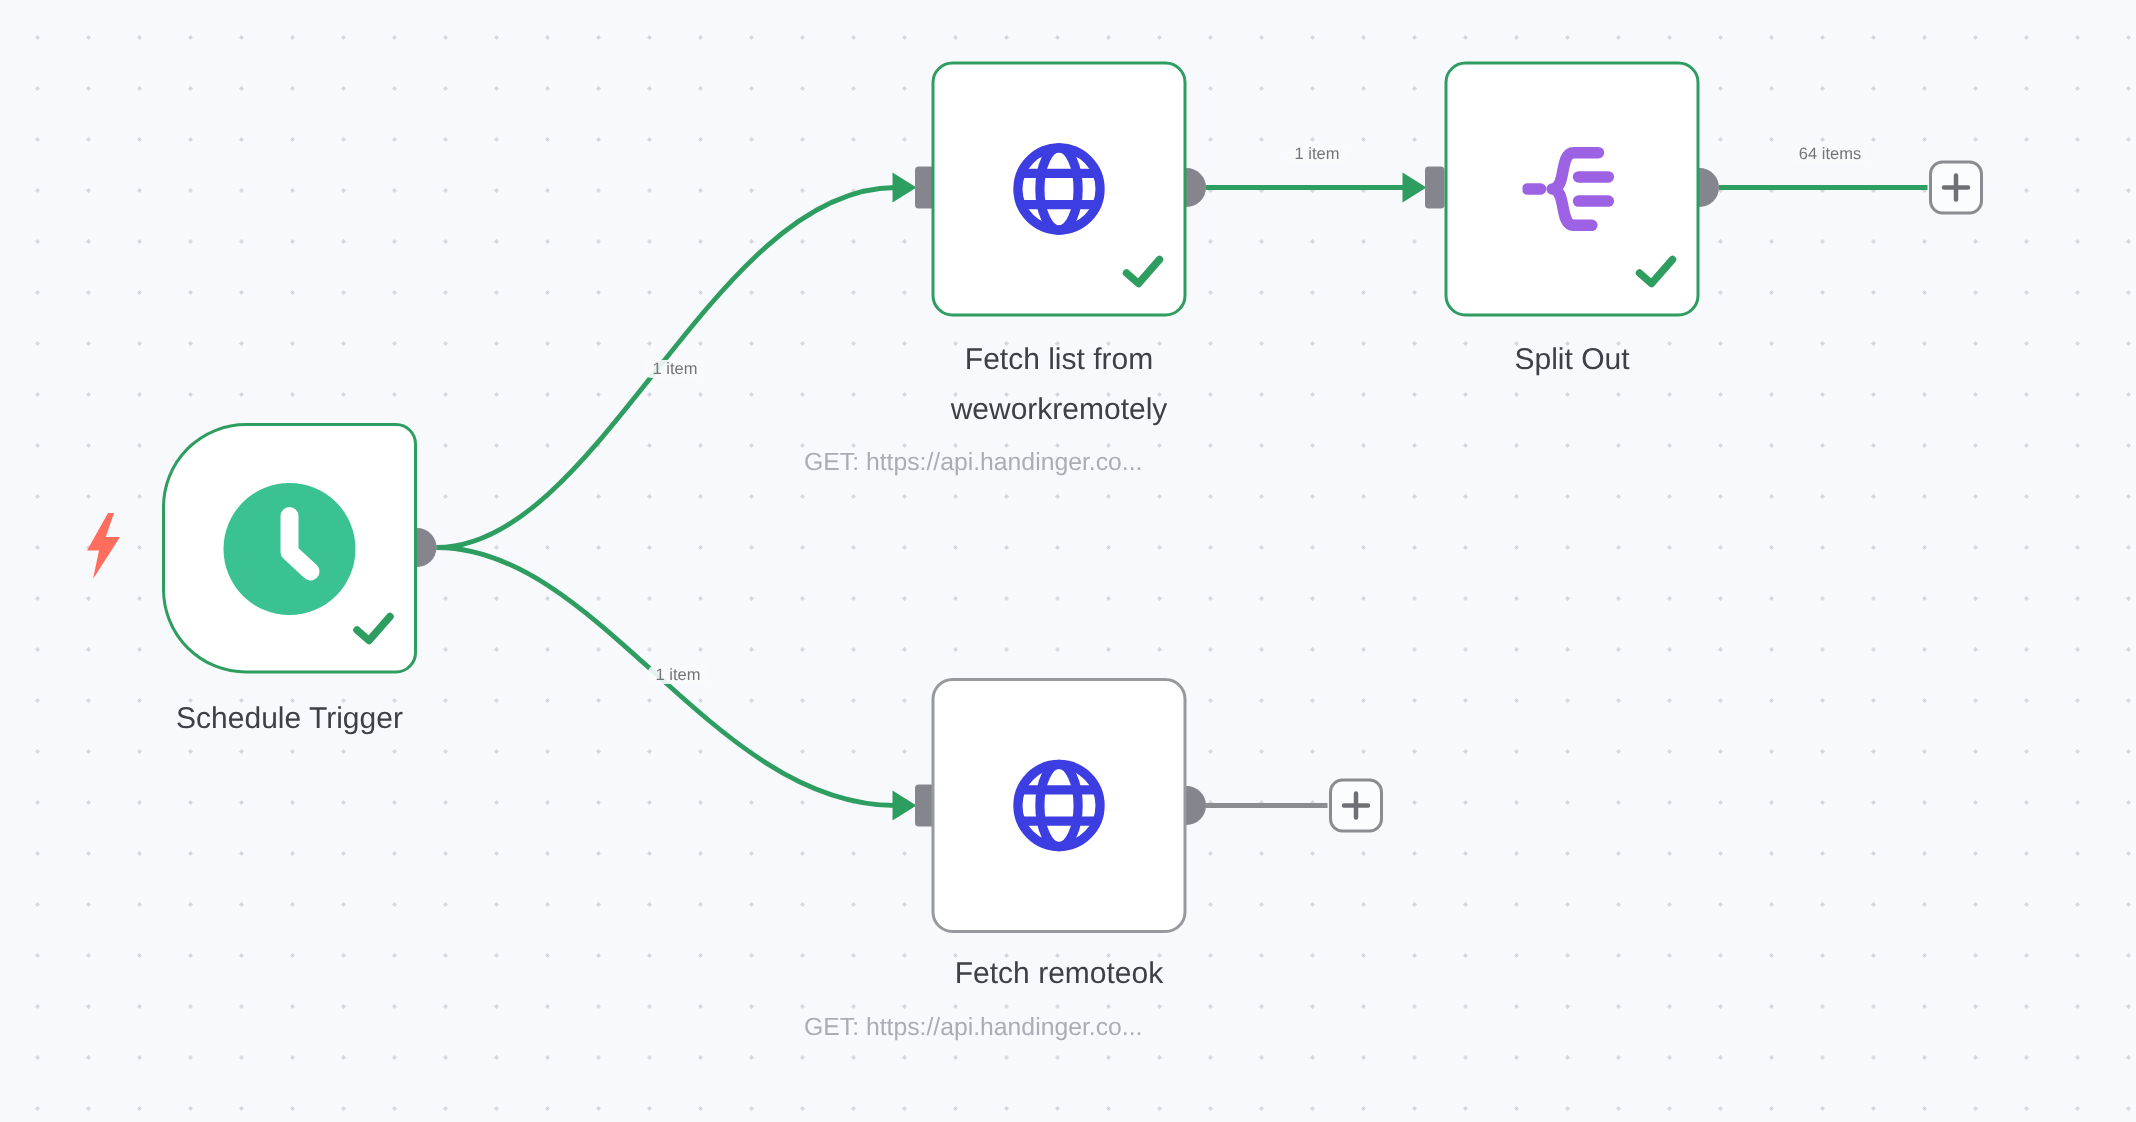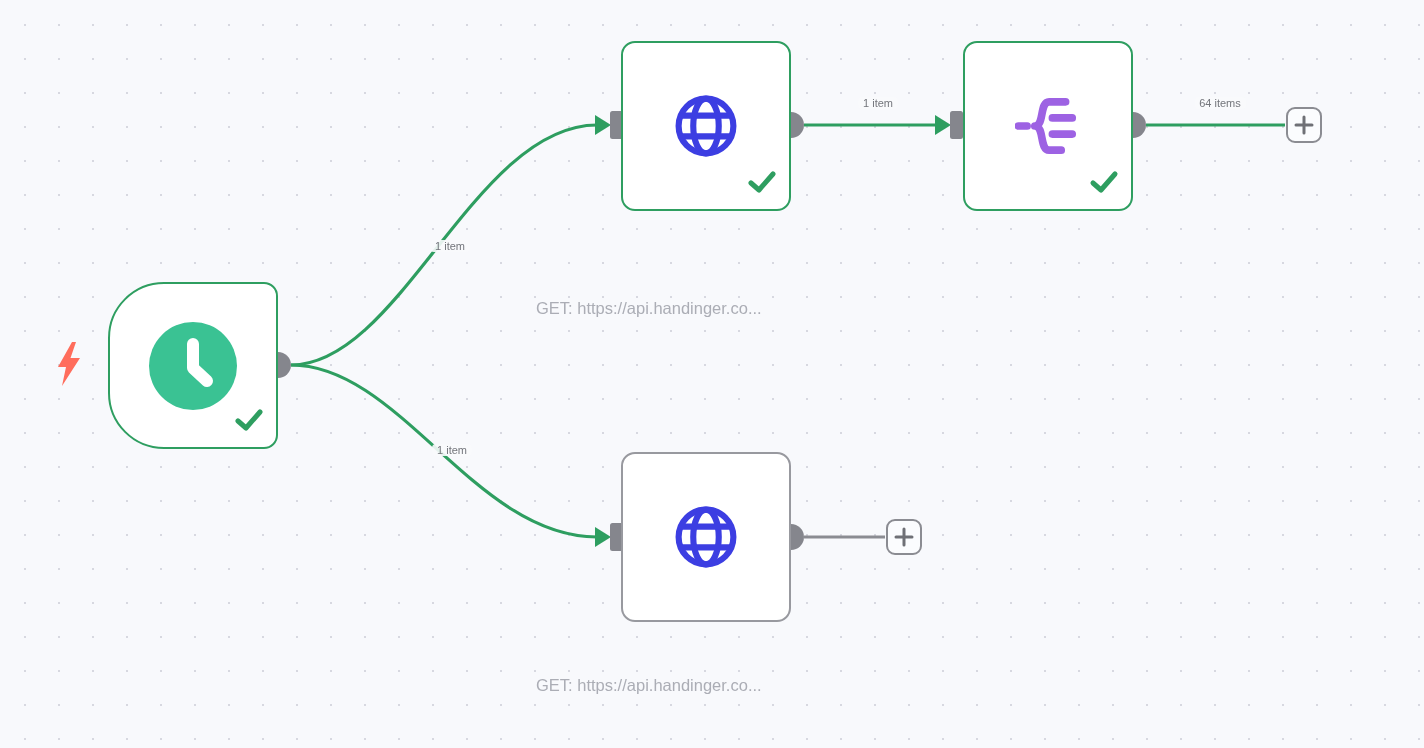--- a/index.html
+++ b/index.html
@@ -193,21 +193,25 @@
       <svg width="68" height="68" viewBox="0 0 72 72">
         <g fill="none" stroke="#3c3ee2" stroke-width="6.5">
           <circle cx="36" cy="36" r="29"></circle>
           <ellipse cx="36" cy="36" rx="13.5" ry="29"></ellipse>
           <path d="M9 25 H63 M9 47 H63"></path>
         </g>
       </svg>
     </div>
   </div>
 
+  <div class="node-title title-schedule">Schedule Trigger</div>
+  <div class="node-title title-fetch-list">Fetch list from weworkremotely</div>
   <div class="node-subtitle subtitle-fetch-list">GET: https://api.handinger.co...</div>
+  <div class="node-title title-split-out">Split Out</div>
+  <div class="node-title title-fetch-remoteok">Fetch remoteok</div>
   <div class="node-subtitle subtitle-fetch-remoteok">GET: https://api.handinger.co...</div>
 
   <div class="conn-label label-c1">1 item</div>
   <div class="conn-label label-c2">1 item</div>
   <div class="conn-label label-c3">1 item</div>
   <div class="conn-label label-c4">64 items</div>
 
   <div class="plus-btn plus-btn-1">
     <svg width="22" height="22" viewBox="0 0 22 22">
       <path d="M11 3 V19 M3 11 H19" stroke="#6f7076" stroke-width="3" stroke-linecap="round"></path>

